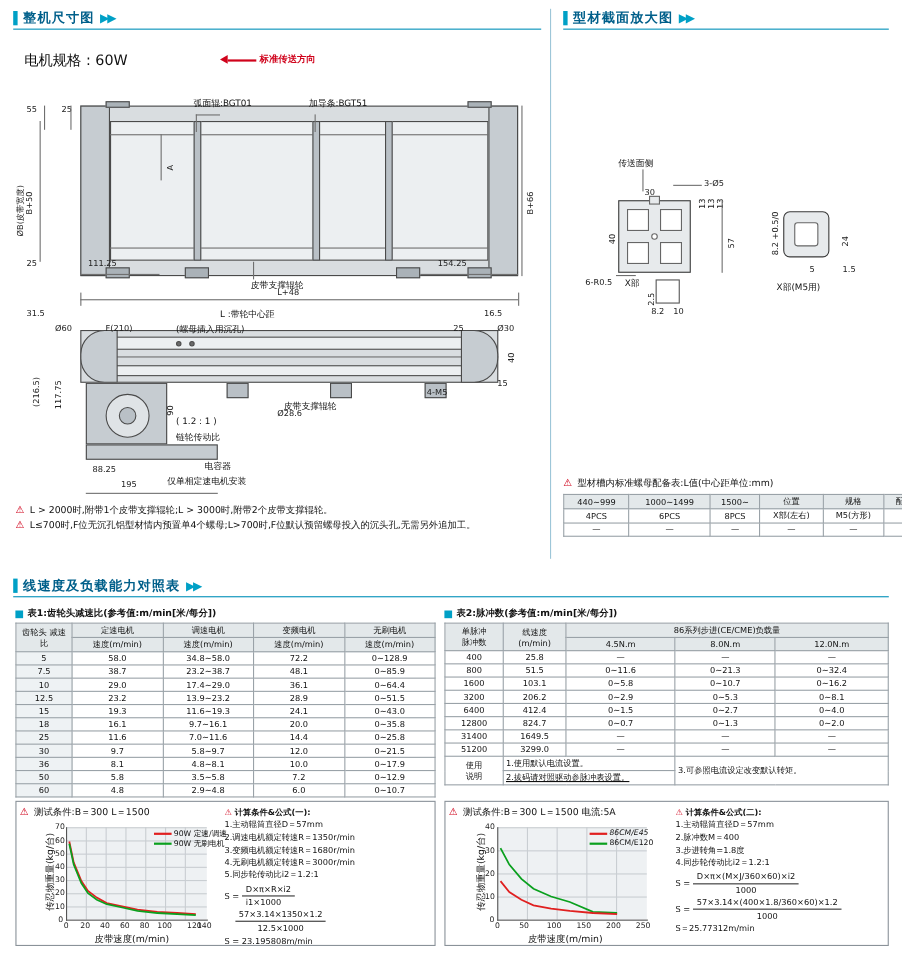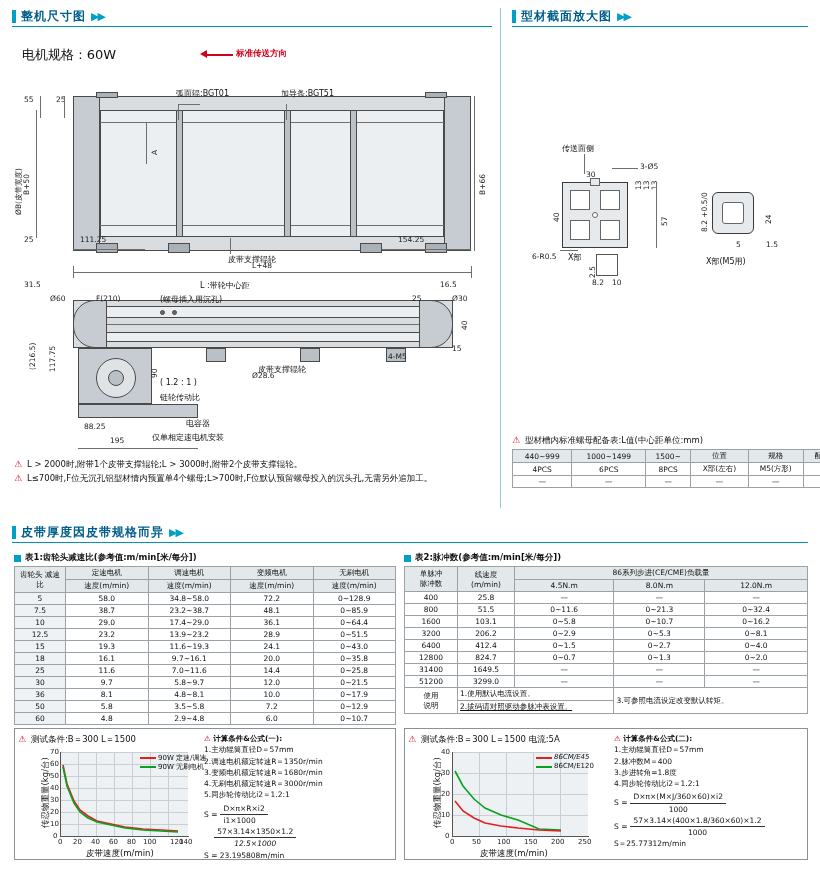--- a/index.html
+++ b/index.html
@@ -250,21 +250,21 @@
       <td>—</td>
       <td>—</td>
       <td>—</td>
     </tr>
   </tbody>
     </table>
 </div>
 
 <div class="panel sec-head" style="left:12px;top:524px;">
   <span class="sec-bar"></span>
-  <span class="sec-title">皮带厚度因皮带规格而异</span>
+  <span class="sec-title">线速度及负载能力对照表</span>
   <span class="sec-arrows">▶▶</span>
 </div>
 <div class="sec-rule" style="left:12px;top:542px;width:796px;"></div>
 
 <div class="panel" style="left:14px;top:552px;width:382px;">
   <div class="tblcap">
     <span class="capsq"></span>
     <span>表1:齿轮头减速比(参考值:m/min[米/每分])</span>
   </div>
   <table class="tbl">
@@ -512,21 +512,21 @@
     <span>S =</span>
     <span style="display:inline-block;text-align:left;">
       <span style="display:block;border-bottom:1px solid #333;padding:0 3px;">D×π×R×i2</span>
       <span style="display:block;padding:0 3px;">i1×1000</span>
     </span>
   </div>
   <div style="display:flex;align-items:center;gap:3px;">
     <span>&nbsp;&nbsp;&nbsp;</span>
     <span style="display:inline-block;text-align:center;">
       <span style="display:block;border-bottom:1px solid #333;padding:0 3px;">57×3.14×1350×1.2</span>
-      <span style="display:block;padding:0 3px;font-style:italic;">12.5×1000</span>
+      <span style="display:block;padding:0 3px;">12.5×1000</span>
     </span>
   </div>
   <div>S = 23.195808m/min</div>
 </div>
 
 <div class="chartbox" style="left:404px;top:728px;width:404px;height:132px;"></div>
 <div class="warn" style="position:absolute;left:408px;top:731px;width:250px;">测试条件:B＝300   L＝1500   电流:5A</div>
 
 <div class="chart-inner" style="left:452px;top:752px;width:136px;height:84px;"></div>
 <div class="gl" style="left:452px;top:752px;width:136px;height:1px;"></div>

